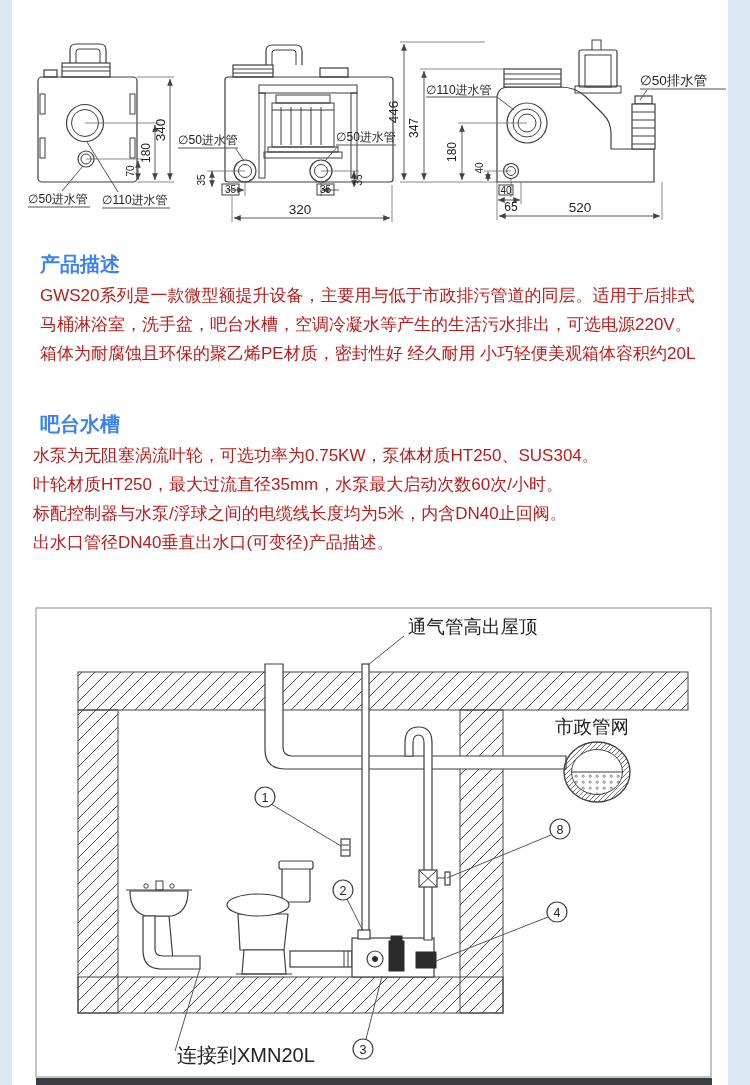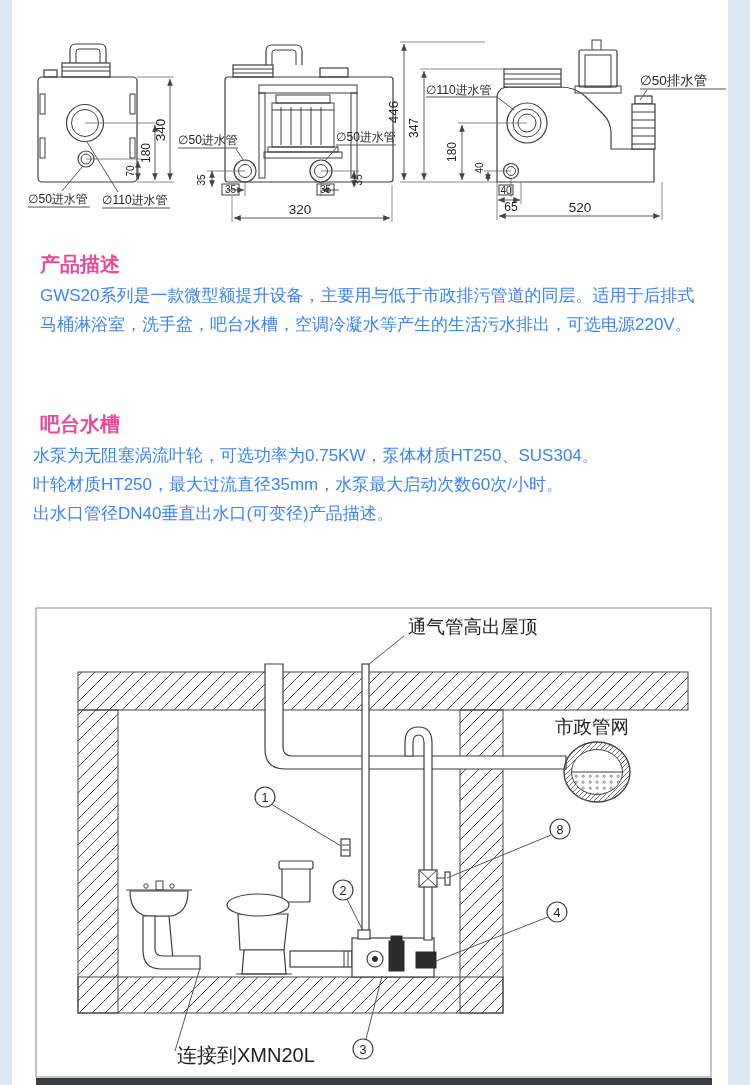--- a/index.html
+++ b/index.html
@@ -1,21 +1,21 @@
 <!DOCTYPE html>
 <html><head>
 <meta charset="utf-8">
 <style>
   html,body{margin:0;padding:0;}
   body{width:750px;height:1085px;background:#dbe7f1;position:relative;overflow:hidden;
        font-family:"Liberation Sans",sans-serif;}
   #content{position:absolute;left:12px;top:0;width:716px;height:1085px;background:#ffffff;}
   .abs{position:absolute;}
-  h2.sec{font-size:20px;font-weight:bold;color:#ec4899;margin:0;line-height:24px;}
-  .body-text p{margin:0;font-size:17px;line-height:29px;color:#3b82f6;white-space:nowrap;}
+  h2.sec{font-size:20px;font-weight:bold;color:#3b82f6;margin:0;line-height:24px;}
+  .body-text p{margin:0;font-size:17px;line-height:29px;color:#b91c1c;white-space:nowrap;}
   svg text{font-family:"Liberation Sans",sans-serif;}
   .ln{fill:none;stroke:#3f3f3f;stroke-width:1.2;}
   .lnt{fill:none;stroke:#3f3f3f;stroke-width:1;}
   .fw{fill:#ffffff;stroke:#3f3f3f;stroke-width:1.2;}
   .dk{fill:#2b2b2b;stroke:#2b2b2b;}
   .dim{stroke:#4a4a4a;stroke-width:0.9;fill:none;}
   .ext{stroke:#6a6a6a;stroke-width:0.8;fill:none;}
   .leader{stroke:#555;stroke-width:1;fill:none;}
   .dtxt{font-size:12px;fill:#222;}
   .dtxt-s{font-size:10px;fill:#222;}
@@ -190,26 +190,28 @@
       <text class="cjk-big" style="font-size:13.5px" x="640" y="85">∅50排水管</text>
       <line class="leader" x1="640" y1="89" x2="726" y2="89"></line>
       <line class="leader" x1="647" y1="90" x2="640" y2="100"></line>
     </g>
   </svg>
 
   <h2 class="sec abs" style="left:28px;top:252px">产品描述</h2>
   <div class="body-text abs" style="left:28px;top:281px">
     <p>GWS20系列是一款微型额提升设备，主要用与低于市政排污管道的同层。适用于后排式</p>
     <p>马桶淋浴室，洗手盆，吧台水槽，空调冷凝水等产生的生活污水排出，可选电源220V。</p>
+    <p>箱体为耐腐蚀且环保的聚乙烯PE材质，密封性好 经久耐用 小巧轻便美观箱体容积约20L</p>
   </div>
 
   <h2 class="sec abs" style="left:28px;top:412px">吧台水槽</h2>
   <div class="body-text abs" style="left:21px;top:441px">
     <p>水泵为无阻塞涡流叶轮，可选功率为0.75KW，泵体材质HT250、SUS304。</p>
     <p>叶轮材质HT250，最大过流直径35mm，水泵最大启动次数60次/小时。</p>
+    <p>标配控制器与水泵/浮球之间的电缆线长度均为5米，内含DN40止回阀。</p>
     <p>出水口管径DN40垂直出水口(可变径)产品描述。</p>
   </div>
 
   <svg class="abs" style="left:23px;top:605px" width="678" height="474" viewBox="35 605 678 474">
     <defs>
       <pattern id="hatch" width="13" height="13" patternUnits="userSpaceOnUse">
         <path d="M-3,16 L16,-3" stroke="#4a4a4a" stroke-width="1"></path>
       </pattern>
       <pattern id="hatch2" width="5" height="5" patternUnits="userSpaceOnUse">
         <path d="M-1,6 L6,-1" stroke="#555" stroke-width="0.8"></path>

